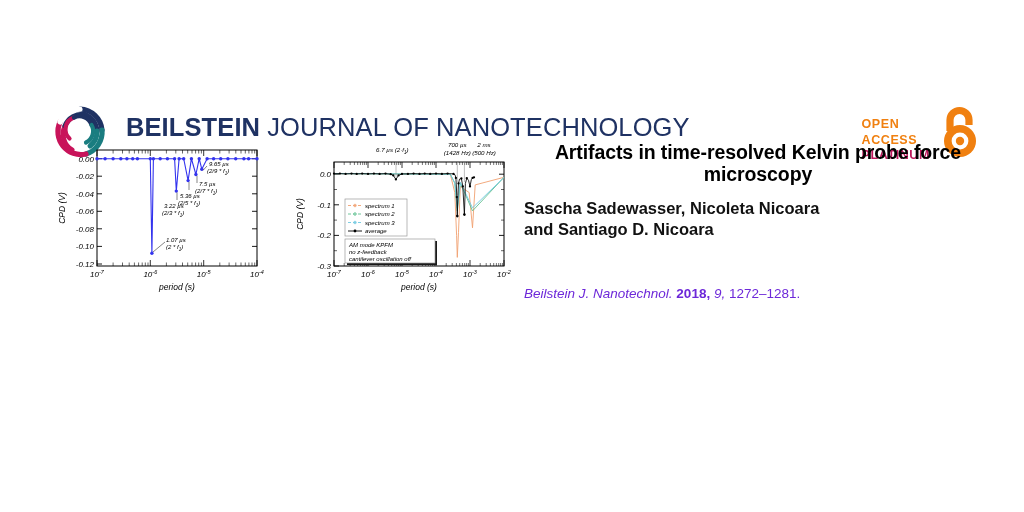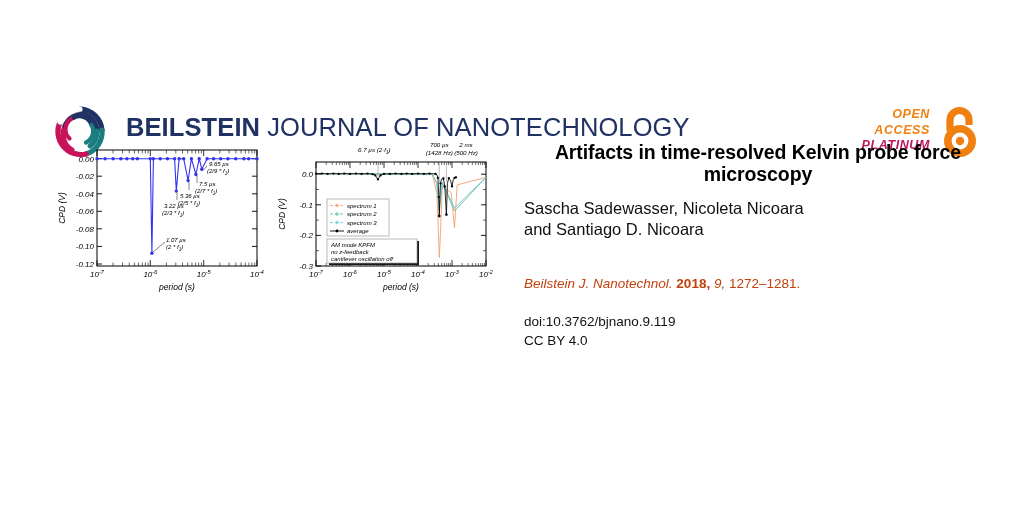--- a/index.html
+++ b/index.html
@@ -14,40 +14,40 @@
   .masthead{position:absolute;left:0;top:48px;width:1024px;height:72px;}
   .logo-mark{position:absolute;left:52px;top:56px;width:56px;height:56px;}
   .wordmark{
     position:absolute;left:126px;top:65px;
     font-size:25.5px;letter-spacing:.1px;color:#1f3263;white-space:nowrap;
   }
   .wordmark .b{font-weight:bold;}
   .wordmark .r{font-weight:normal;}
 
   .oa-badge{position:absolute;left:866px;top:57px;width:120px;height:58px;}
-  .oa-text{position:absolute;right:56px;top:2px;text-align:right;line-height:15.5px;font-style:italic;}
+  .oa-text{position:absolute;right:56px;top:12px;text-align:left;line-height:15.5px;}
   .oa-text div{font-size:12.5px;font-weight:bold;letter-spacing:.6px;}
   .oa-o,.oa-a{color:#f08010;}
   .oa-p{color:#be185d;}
   .oa-lock{position:absolute;right:0px;top:1px;width:50px;height:54px;}
 
   
   .figure{position:absolute;top:138px;font-style:italic;}
   .fig-left{left:52px;width:222px;height:170px;}
-  .fig-right{left:274px;width:228px;height:170px;}
+  .fig-right{left:292px;width:228px;height:170px;}
   .figure svg{display:block;}
 
   
   .article{position:absolute;left:524px;top:142px;width:468px;}
   .art-title{
     font-size:19.5px;font-weight:bold;color:#000000;line-height:21.5px;
     margin:0 0 13px 0;letter-spacing:-.1px;text-align:center;
   }
-  .art-authors{font-size:16.5px;color:#111;line-height:21px;margin:0;}
-  .citation{margin-top:34px;font-size:13.5px;color:#c2410c;line-height:19px;}
+  .art-authors{font-size:16.5px;color:#111;line-height:21px;margin:0;font-weight:bold;}
+  .citation{margin-top:44px;font-size:13.5px;color:#6d28d9;line-height:19px;}
   .citation .j{font-style:italic;}
   .citation .y{font-weight:bold;}
   .citation .v{font-style:italic;}
   .doi-block{margin-top:19px;font-size:13.5px;color:#111;line-height:19px;}
   .doi-block div{white-space:nowrap;}
 
   
   text{font-family:"Liberation Sans", sans-serif;fill:#000;}
 </style>
 </head>
@@ -511,19 +511,15 @@
       <span>and Santiago D. Nicoara</span>
     </p>
 
     <div class="citation">
       <span class="j">Beilstein J. Nanotechnol.</span>
       <span class="y">2018,</span>
       <span class="v">9,</span>
       <span>1272–1281.</span>
     </div>
 
-    <div class="doi-block">
-      <div>doi:10.3762/bjnano.9.119</div>
-      <div>CC BY 4.0</div>
-    </div>
   </div>
 
 </div>
 
 </body></html>

